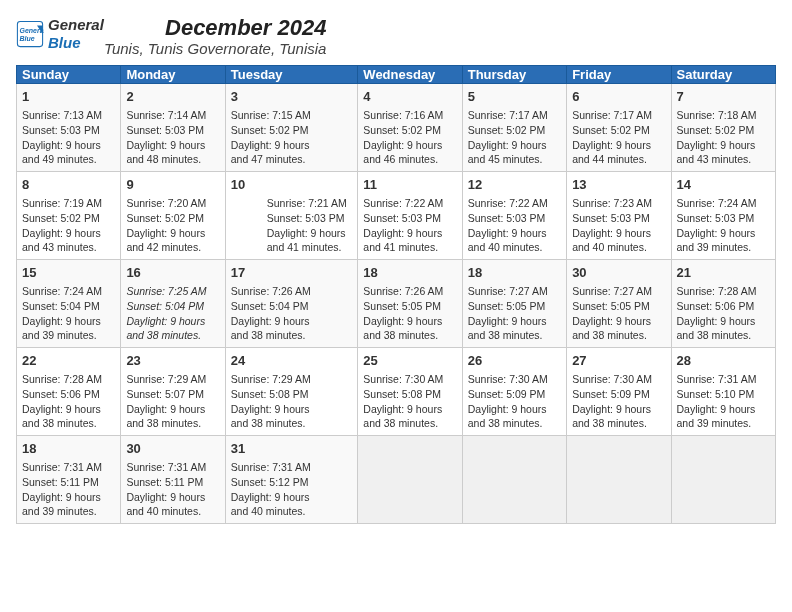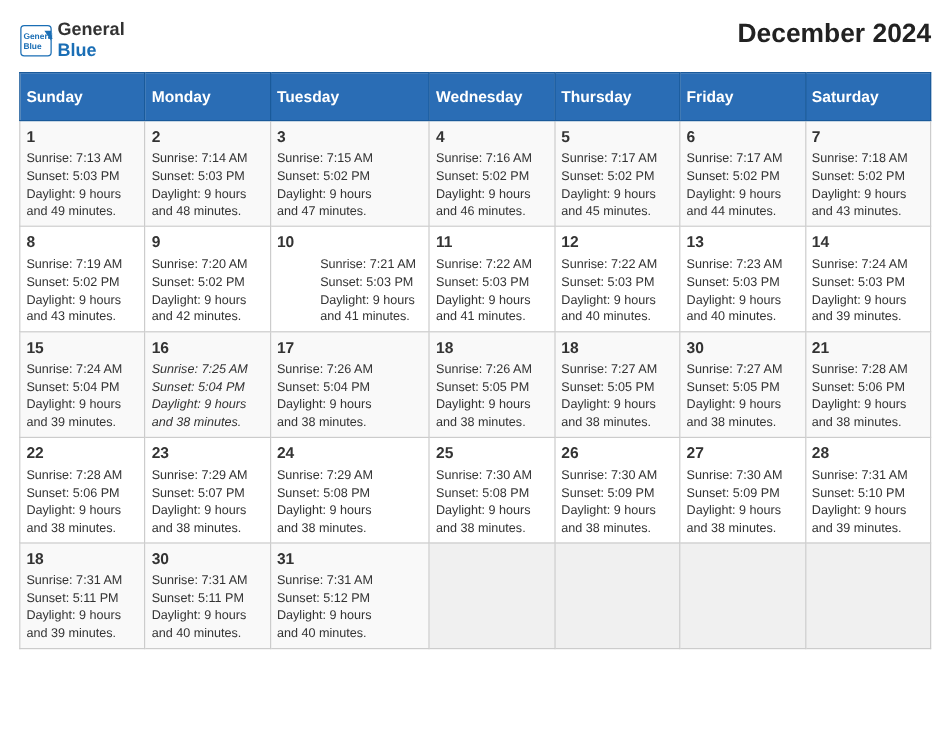--- a/index.html
+++ b/index.html
@@ -6,22 +6,22 @@
     body {
       font-family: Arial, sans-serif;
       background: #fff;
       width: 792px;
       min-height: 612px;
       padding: 16px;
     }
     .header-area {
       display: flex;
       align-items: flex-start;
-      justify-content: space-between;
       margin-bottom: 8px;
+      font-style: italic;
     }
     .logo {
       display: flex;
       align-items: center;
       gap: 4px;
     }
     .logo-icon {
       width: 28px;
       height: 28px;
     }
@@ -40,21 +40,21 @@
     }
     .calendar {
       width: 100%;
       border-collapse: collapse;
       font-size: 11px;
     }
     .calendar thead tr th {
       background-color: #2a6db5;
       color: #fff;
       text-align: left;
-      padding: 12px 5px;
+      padding: 1px 5px;
       font-size: 13px;
       font-weight: bold;
       border: 1px solid #1a5a9a;
     }
     .calendar tbody tr td {
       vertical-align: top;
       border: 1px solid #ccc;
       padding: 4px 5px;
       min-width: 100px;
       height: 80px;
@@ -90,20 +90,21 @@
       <text x="5" y="30" font-size="10" font-weight="bold" fill="#1a6eb5" font-family="Arial">Blue</text>
       <polygon points="30,8 38,8 38,20" fill="#1a6eb5"></polygon>
     </svg>
     <div style="display:flex;flex-direction:column;line-height:1.2;">
       <span style="font-size:15px;font-weight:bold;color:#333;">General</span>
       <span style="font-size:15px;font-weight:bold;color:#1a6eb5;">Blue</span>
     </div>
   </div>
   <div class="title-area">
     <div class="main-title">December 2024</div>
+    <div class="subtitle">Tunis, Tunis Governorate, Tunisia</div>
   </div>
 </div>
 
 <table class="calendar">
   <thead>
     <tr id="weekday-header">
         <th>Sunday</th>
         <th>Monday</th>
         <th>Tuesday</th>
         <th>Wednesday</th>

